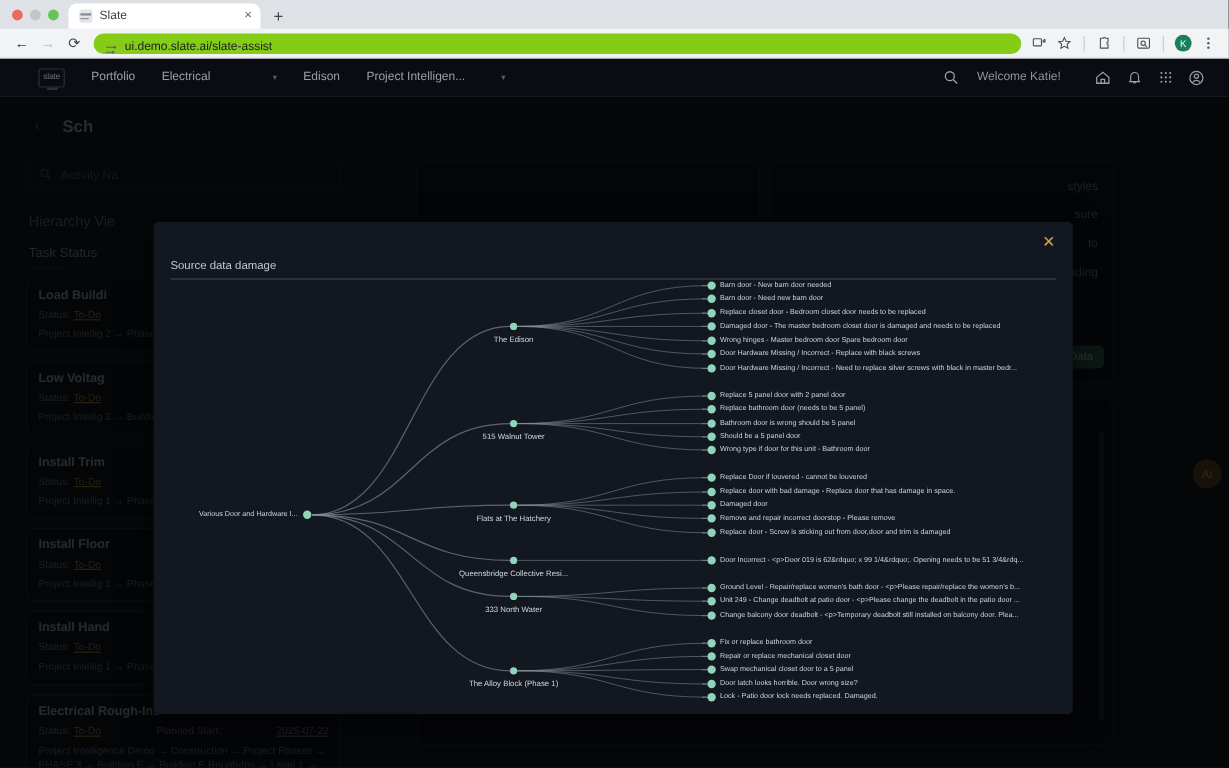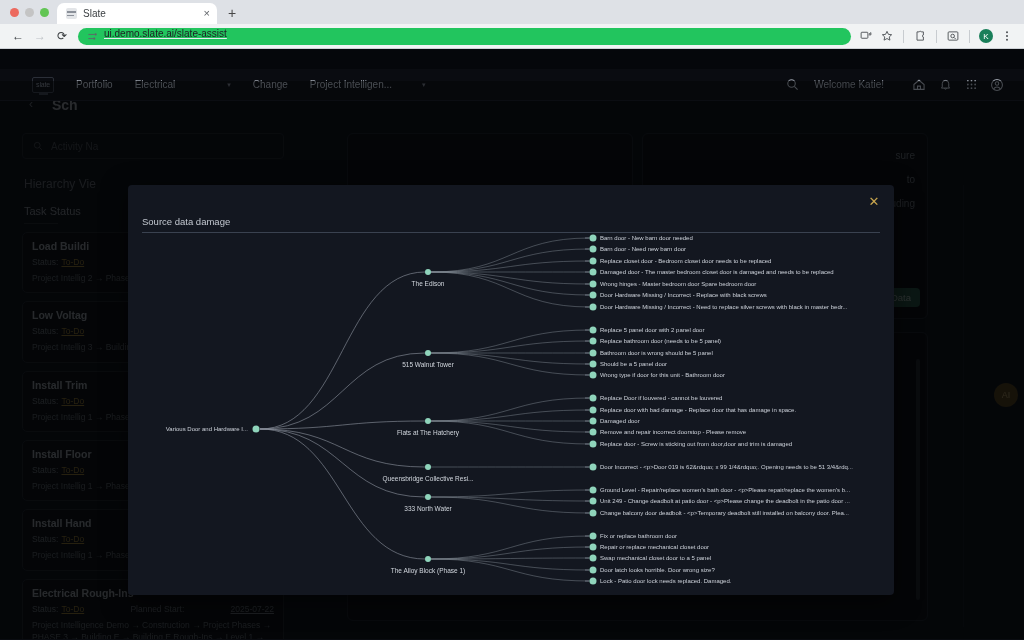--- a/index.html
+++ b/index.html
@@ -44,22 +44,22 @@
   #toolbar {
     height: 25px; background: #f1f3f4; display: flex; align-items: center;
     gap: 0; padding: 0 7px; border-bottom: 1px solid #cdd1d6;
   }
   .nav-btn {
     width: 22px; height: 22px; display: flex; align-items: center; justify-content: center;
     font-size: 12px; color: #3c4043; cursor: pointer; flex: none;
   }
   .nav-btn.disabled { color: #bdc1c6; }
   #omnibox {
-    flex: 1; height: 17px; background: #22c55e; border-radius: 9px;
-    display: flex; align-items: flex-start; gap: 6px; padding: 0 9px; margin: 0 5px; text-decoration: underline;
+    flex: 1; height: 17px; background: #84cc16; border-radius: 9px;
+    display: flex; align-items: flex-end; gap: 6px; padding: 0 9px; margin: 0 5px;
   }
   #omnibox-icon { width: 11px; height: 11px; flex: none; position: relative; }
   #omnibox-text { font-size: 10px; color: #202124; white-space: nowrap; }
   #toolbar-right { display: flex; align-items: center; gap: 1px; }
   .tb-icon {
     width: 20px; height: 20px; display: flex; align-items: center; justify-content: center;
     cursor: pointer; color: #4a4e52;
   }
   .tb-sep { width: 1px; height: 13px; background: #c8ccd0; margin: 0 5px; }
   #profile-avatar {
@@ -69,21 +69,21 @@
   }
 
   
   #app {
     position: relative; width: 1024px; height: 590px; background: #05070b; overflow: hidden;
   }
 
   #app-header {
     height: 32px; background: #0a0c11; display: flex; align-items: center;
     padding: 0 14px 0 32px; border-bottom: 1px solid #15181f;
-    position: relative; z-index: 3; margin-top: 20px;
+    position: relative; z-index: 3;
   }
   #logo {
     width: 22px; height: 16px; border: 1px solid #2b2f38; border-radius: 2px;
     display: flex; align-items: center; justify-content: center;
     font-size: 7px; color: #6d727c; letter-spacing: -0.2px; position: relative;
   }
   #logo:after {
     content: ""; position: absolute; bottom: -3px; left: 6px; width: 9px; height: 2px; background: #2b2f38;
   }
   .hdr-link {
@@ -351,20 +351,21 @@
           <span class="val planned">2025-07-22</span>
         </div>
         <div class="bg-card-path">Project Intelligence Demo  →  Construction  →  Project Phases  →  PHASE 3  →  Building E  →  Building E Rough-Ins  →  Level 1  →  Electrical Rough-...</div>
       </div>
     </div>
 
     <div id="bg-right-col">
       <div id="bg-right-cards">
         <div class="bg-minipanel"></div>
         <div class="bg-minipanel">
+          <div class="bg-mini-line">styles</div>
           <div class="bg-mini-line">sure</div>
           <div class="bg-mini-line">to</div>
           <div class="bg-mini-line">luding</div>
         </div>
       </div>
       <div id="bg-gen-btn">rate Data</div>
       <div id="bg-right-panel">
         <div id="bg-right-inner">
           <div class="bg-body-line">• Verify that all necessary hardware, such as hinges and latches, are installed correctly and securely.</div>
           <div class="bg-body-line">• Check that door tracks and guides are properly aligned and secured to prevent doors from sliding off track.</div>
@@ -375,21 +376,21 @@
       <div id="bg-farcol"></div>
     </div>
     <div id="bg-ai-fab">AI</div>
   </div>
 
   <div id="app-header">
     <div id="logo">slate</div>
     <span class="hdr-link">Portfolio</span>
     <span class="hdr-link">Electrical</span>
     <span class="hdr-caret">▾</span>
-    <span class="hdr-link">Change</span>
+    <span class="hdr-link">Edison</span>
     <span class="hdr-link">Project Intelligen...</span>
     <span class="hdr-caret tight">▾</span>
     <div id="hdr-right">
       <span class="hdr-icon">
         <svg width="13" height="13" viewBox="0 0 16 16" fill="none" stroke="#9aa0aa" stroke-width="1.3">
           <circle cx="6.8" cy="6.8" r="4.6"></circle>
             <path d="M10.2 10.2L14.2 14.2"></path>
         </svg>
       </span>
       <span id="hdr-welcome">Welcome Katie!</span>

